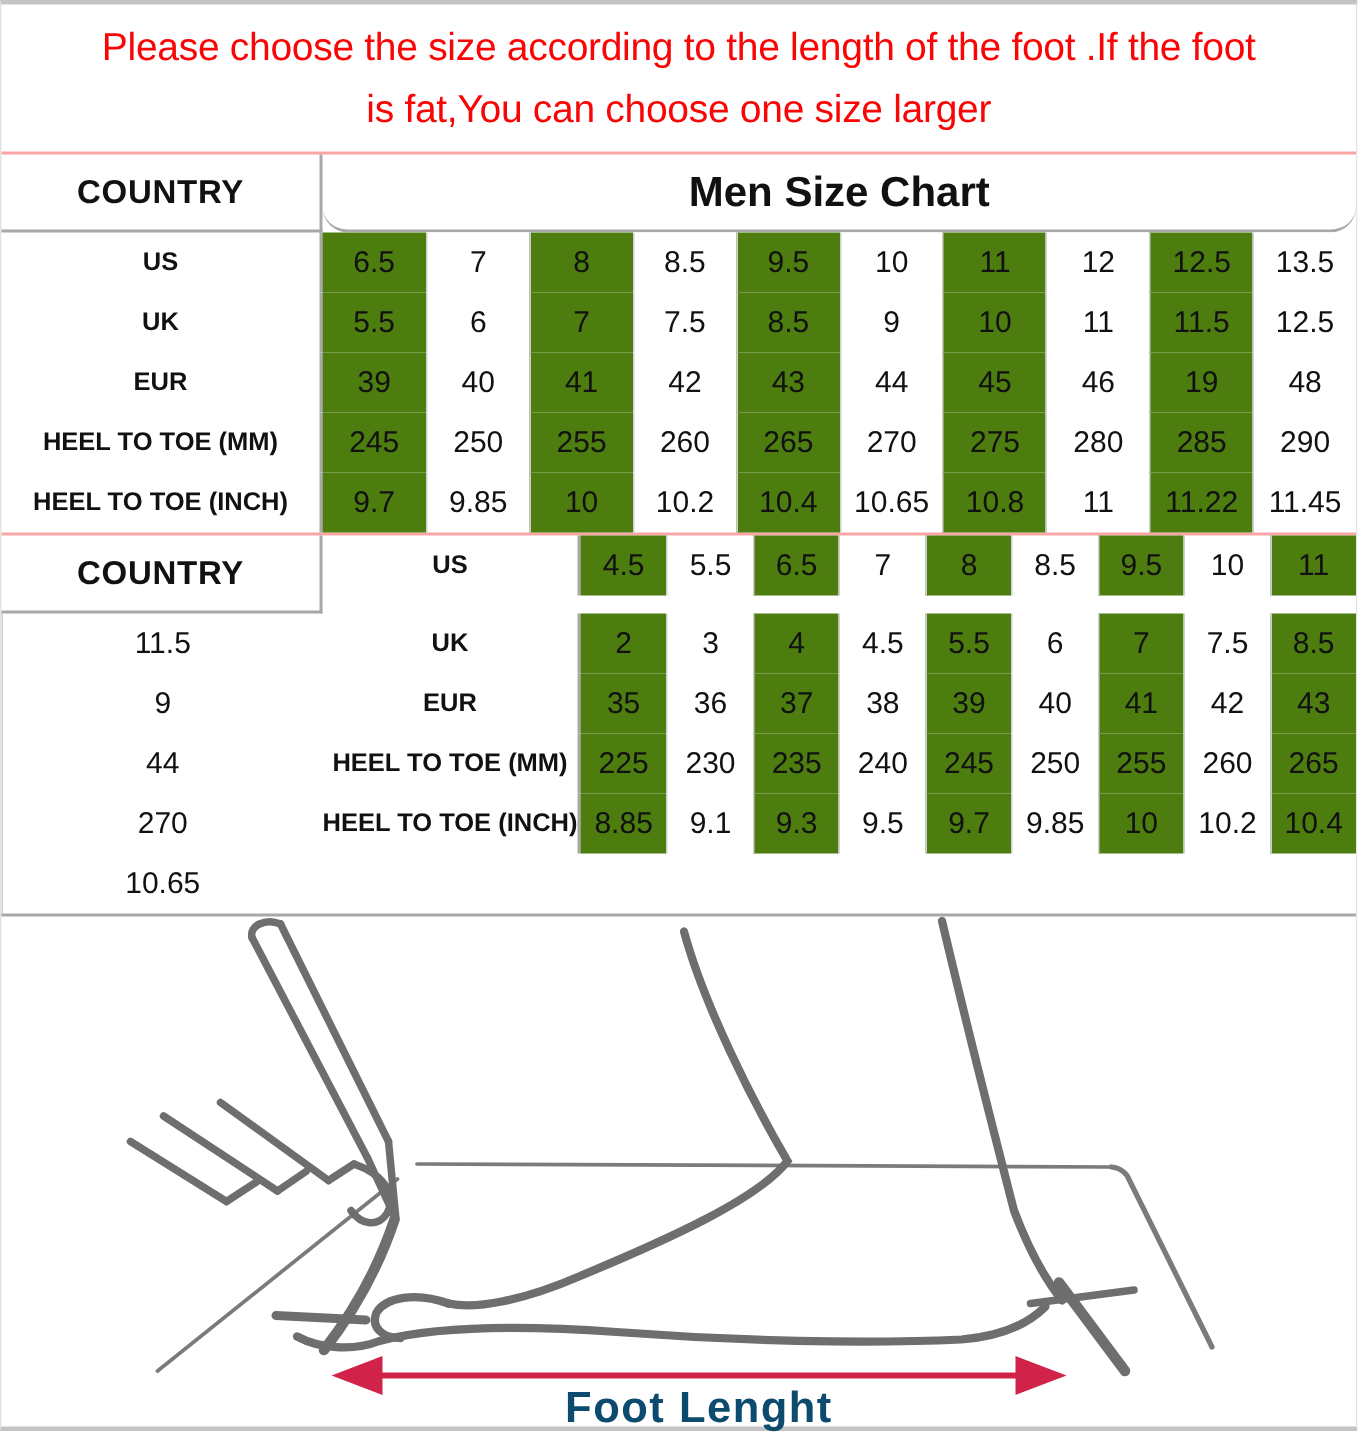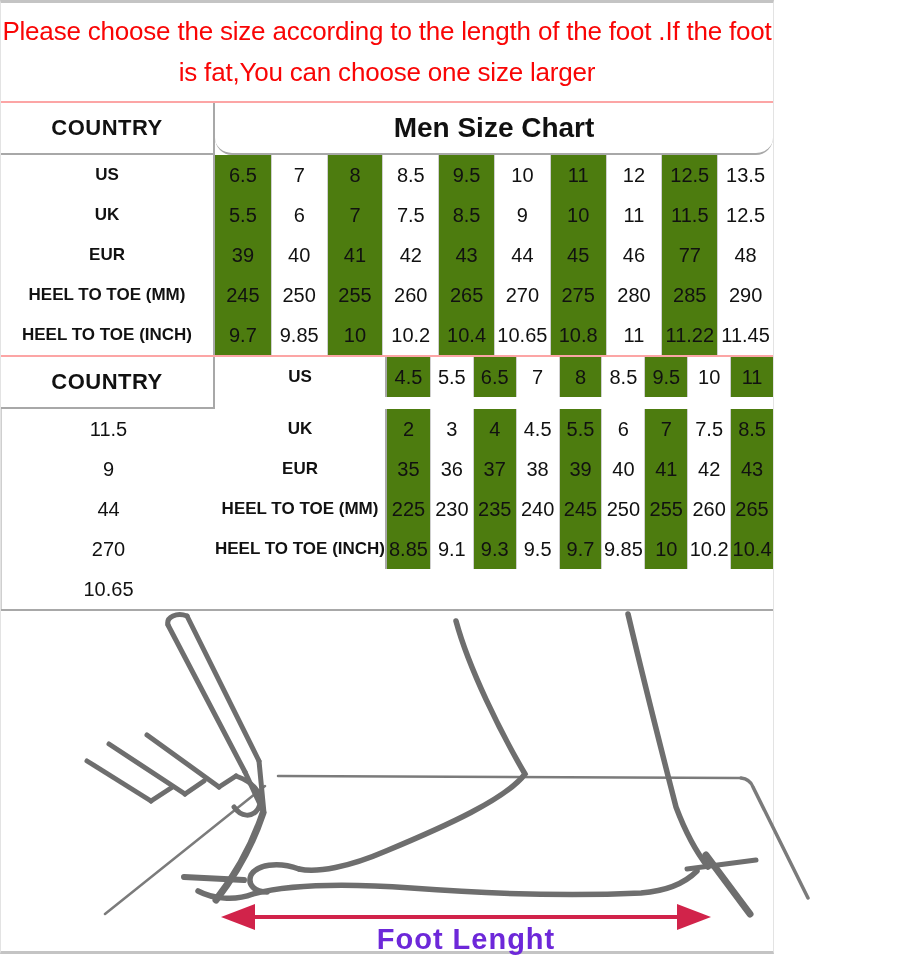--- a/index.html
+++ b/index.html
@@ -1,17 +1,17 @@
 <!DOCTYPE html>
 <html><head>
 <meta charset="utf-8">
 <style>
   html,body { margin:0; padding:0; background:#ffffff; }
   body { width:905px; height:960px; font-family:"Liberation Sans", sans-serif; color:#111; }
-  .page { box-sizing:border-box; width:774px; border-top:3px solid #c4c4c4; border-bottom:3px solid #c4c4c4;
+  .page { box-sizing:border-box; width:905px; border-top:3px solid #c4c4c4; border-bottom:3px solid #c4c4c4;
           border-left:1px solid #e3e3e3; border-right:1px solid #e3e3e3; background:#fff; }
 
   .notice { height:98px; display:flex; flex-direction:column; align-items:center; justify-content:center;
             color:#f90505; font-size:26px; line-height:41px; text-align:center; letter-spacing:-0.2px; }
 
   .size-table { display:grid; grid-template-columns:214px repeat(10, 1fr); border-top:2px solid #fca5a5; }
   .size-table.last { border-bottom:2px solid #a8a8a8; }
   .corner { height:50px; border-right:2px solid #a8a8a8; border-bottom:2px solid #a8a8a8;
             display:flex; align-items:center; justify-content:center; font-weight:bold; font-size:22px; letter-spacing:0.5px; }
   .title-cell { grid-column:2 / -1; height:50px; border-bottom:2px solid #a8a8a8;
@@ -19,21 +19,21 @@
   .row-label { height:40px; border-right:2px solid #a8a8a8; display:flex; align-items:center; justify-content:center;
             font-weight:bold; font-size:17px; white-space:nowrap; }
   .cell { height:40px; display:flex; align-items:center; justify-content:center; font-size:20px;
             border-left:1px solid #cfcfcf; }
   .cell.first { border-left:none; }
   .cell.shaded { background:#4d7c0f; }
 
   .drawing-area { position:relative; height:340px; overflow:visible; }
   .drawing-area svg { position:absolute; left:0; top:0; }
   .foot-label { position:absolute; left:290px; top:312px; width:350px; text-align:center;
-            font-size:29px; font-weight:bold; color:#6d28d9; letter-spacing:1px; }
+            font-size:29px; font-weight:bold; color:#0c4a6e; letter-spacing:1px; }
 </style>
 </head>
 <body>
 
 <div class="page">
 
   <div class="notice">
     <div>Please choose the size according to the length of the foot .If the foot</div>
     <div>is fat,You can choose one size larger</div>
   </div>
@@ -65,21 +65,21 @@
       <div class="cell">12.5</div>
       <div class="row-label">EUR</div>
       <div class="cell first shaded">39</div>
       <div class="cell">40</div>
       <div class="cell shaded">41</div>
       <div class="cell">42</div>
       <div class="cell shaded">43</div>
       <div class="cell">44</div>
       <div class="cell shaded">45</div>
       <div class="cell">46</div>
-      <div class="cell shaded">77</div>
+      <div class="cell shaded">19</div>
       <div class="cell">48</div>
       <div class="row-label">HEEL TO TOE (MM)</div>
       <div class="cell first shaded">245</div>
       <div class="cell">250</div>
       <div class="cell shaded">255</div>
       <div class="cell">260</div>
       <div class="cell shaded">265</div>
       <div class="cell">270</div>
       <div class="cell shaded">275</div>
       <div class="cell">280</div>

